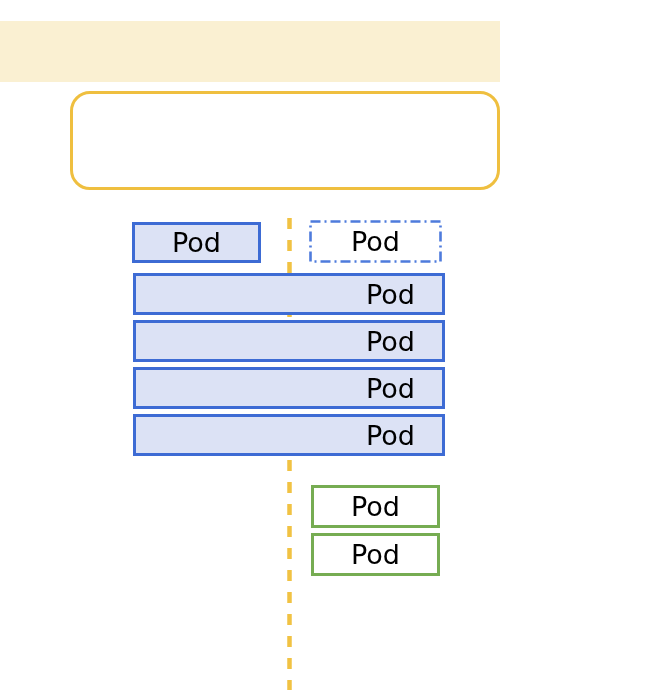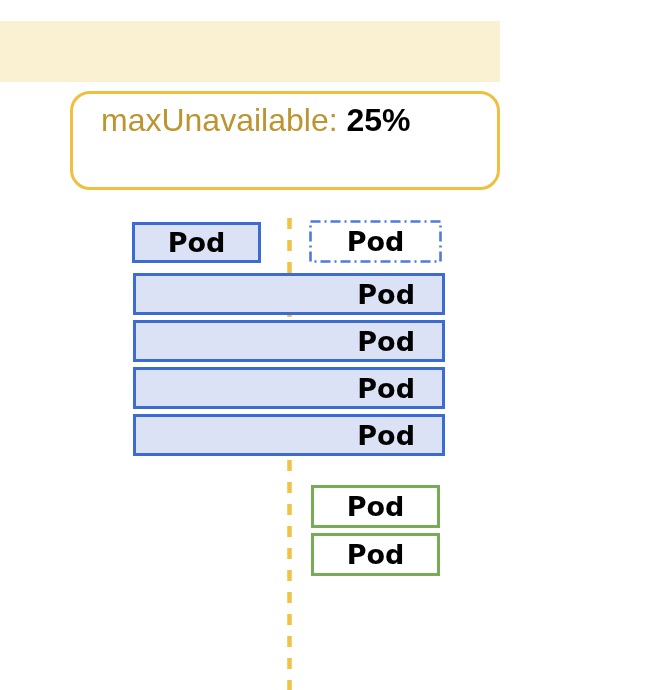--- a/index.html
+++ b/index.html
@@ -56,21 +56,21 @@
     z-index: 1;
   }
   .pod {
     position: absolute;
     box-sizing: border-box;
     z-index: 2;
     display: flex;
     align-items: center;
     justify-content: center;
     font-family: "DejaVu Sans", "Liberation Sans", sans-serif;
-    font-weight: bold;
+    font-weight: normal;
     font-size: 27px;
     color: #000000;
   }
   .pod-old {
     left: 132px;
     top: 222px;
     width: 129px;
     height: 41px;
     background: #DCE2F5;
     border: 3px solid #3D6BD4;
@@ -116,23 +116,20 @@
   .pod-green-1 { top: 533px; }
 </style>
 </head>
 <body>
 
 <div class="canvas">
 
   <div class="banner"></div>
 
   <div class="callout">
-    <div class="callout-line">
-      <span class="key">maxUnavailable:</span><span class="val">25%</span>
-    </div>
   </div>
 
   <svg class="divider-svg" viewBox="0 0 9 472" xmlns="http://www.w3.org/2000/svg" aria-hidden="true">
     <line x1="4.5" y1="0" x2="4.5" y2="472" stroke="#F1C243" stroke-width="4.5" stroke-dasharray="11 11"></line>
   </svg>
 
   <div class="pod pod-old">
     <span>Pod</span>
   </div>
 

